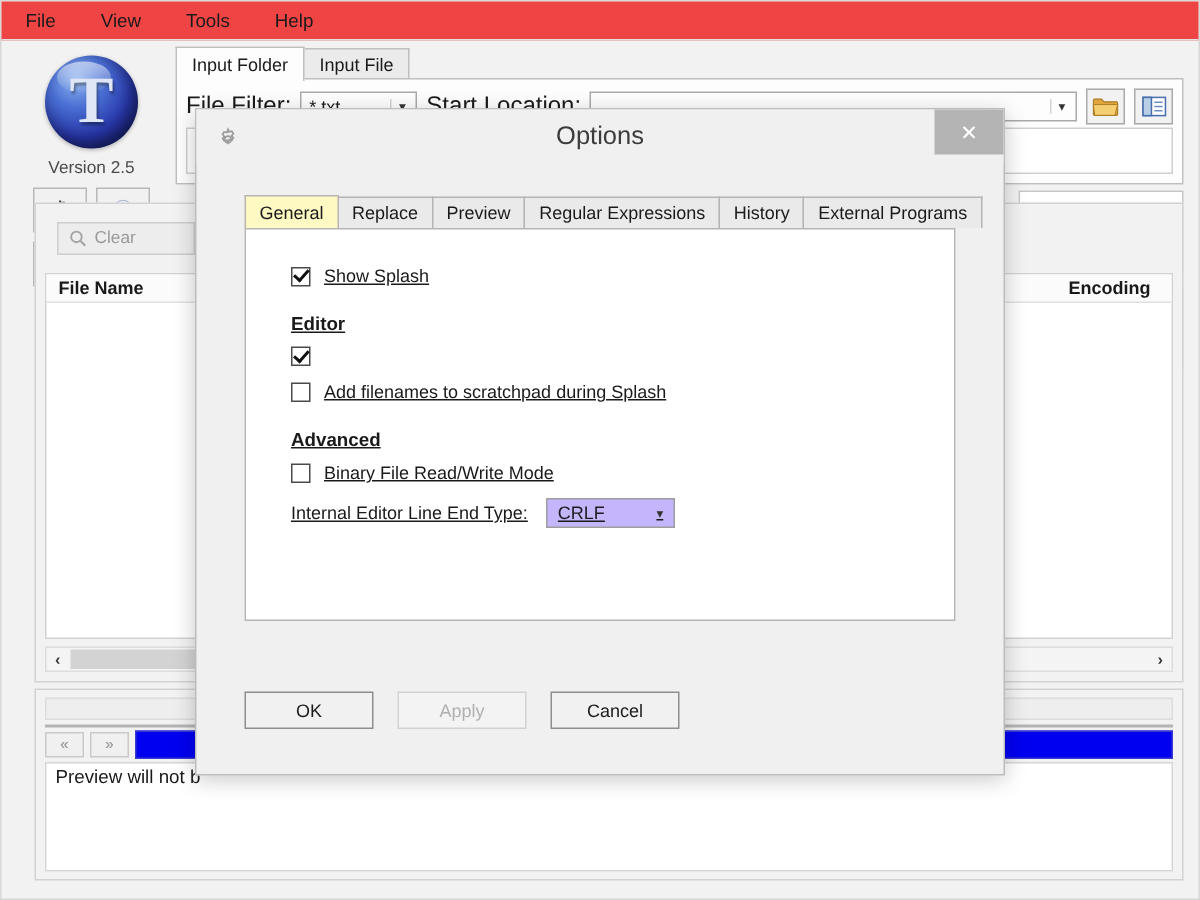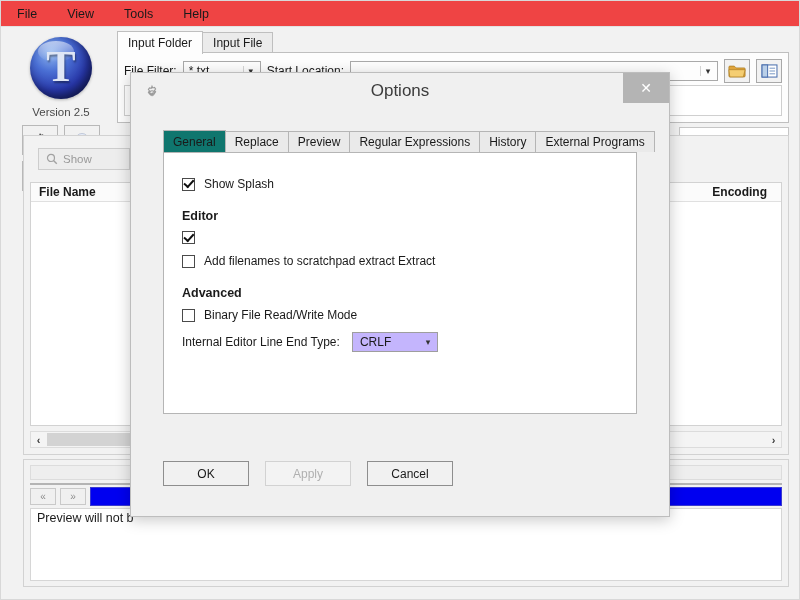--- a/index.html
+++ b/index.html
@@ -120,21 +120,21 @@
     position: absolute; left: 0; top: 21px; right: 0; bottom: 0;
     background: #fdfdfd;
     border: 1px solid #bfbfbf;
     z-index: 2;
   }
   .form-row {
     display: flex; align-items: center;
     padding: 6px 6px 0 6px;
     gap: 6px;
   }
-  .form-label { font-size: 12px; white-space: nowrap; }
+  .form-label { font-size: 16px; white-space: nowrap; }
   .combo {
     height: 20px;
     background: #fdfdfd;
     border: 1px solid #a9a9a9;
     display: flex; align-items: center;
     padding: 0 2px 0 5px;
     font-size: 12px;
     position: relative;
   }
   .combo .caret {
@@ -278,31 +278,31 @@
     height: 21px; padding: 0 9px;
     display: flex; align-items: center;
     font-size: 12px;
     background: #eaeaea;
     border: 1px solid #b5b5b5;
     border-bottom: none;
     margin-right: -1px;
     cursor: default;
   }
   .dlg-tabs .tab.active {
-    background: #0f766e; height: 22px;
+    background: #fef9c3; height: 22px;
     position: relative; z-index: 3;
   }
   .dlg-tabpage {
     position: absolute; left: 32px; right: 32px;
     top: 79px; height: 262px;
     background: #fff;
     border: 1px solid #b5b5b5;
     z-index: 2;
   }
-  .dlg-content { padding: 24px 0 0 18px; }
+  .dlg-content { padding: 24px 0 0 30px; text-decoration: underline; }
   .chk-row {
     display: flex; align-items: center;
     gap: 9px; margin-bottom: 10px;
   }
   .chk {
     width: 13px; height: 13px;
     background: #fff; border: 1px solid #4a4a4a;
     display: flex; align-items: center; justify-content: center;
     flex: none; cursor: default;
   }
@@ -443,21 +443,21 @@
       <div class="right-box"></div>
       <div class="right-box"></div>
     </div>
 
     <div class="table-area">
       <div class="find-box">
         <svg width="12" height="12" viewBox="0 0 14 14">
           <circle cx="5.8" cy="5.8" r="4.1" fill="none" stroke="#a2a2a2" stroke-width="1.4"></circle>
           <line x1="9" y1="9" x2="12.6" y2="12.6" stroke="#a2a2a2" stroke-width="1.6"></line>
         </svg>
-        <span>Show</span>
+        <span>Clear</span>
       </div>
 
       <div class="grid">
         <div class="grid-head">
           <span>File Name</span>
           <span class="col-encoding">Encoding</span>
         </div>
       </div>
 
       <div class="hscroll">
@@ -511,21 +511,21 @@
       </div>
 
       <div class="group-head">Editor</div>
 
       <div class="chk-row">
         <span class="chk checked"></span>
       </div>
 
       <div class="chk-row">
         <span class="chk"></span>
-        <span class="chk-label">Add filenames to scratchpad extract Extract</span>
+        <span class="chk-label">Add filenames to scratchpad during Splash</span>
       </div>
 
       <div class="group-head">Advanced</div>
 
       <div class="chk-row">
         <span class="chk"></span>
         <span class="chk-label">Binary File Read/Write Mode</span>
       </div>
 
       <div class="sel-row">

